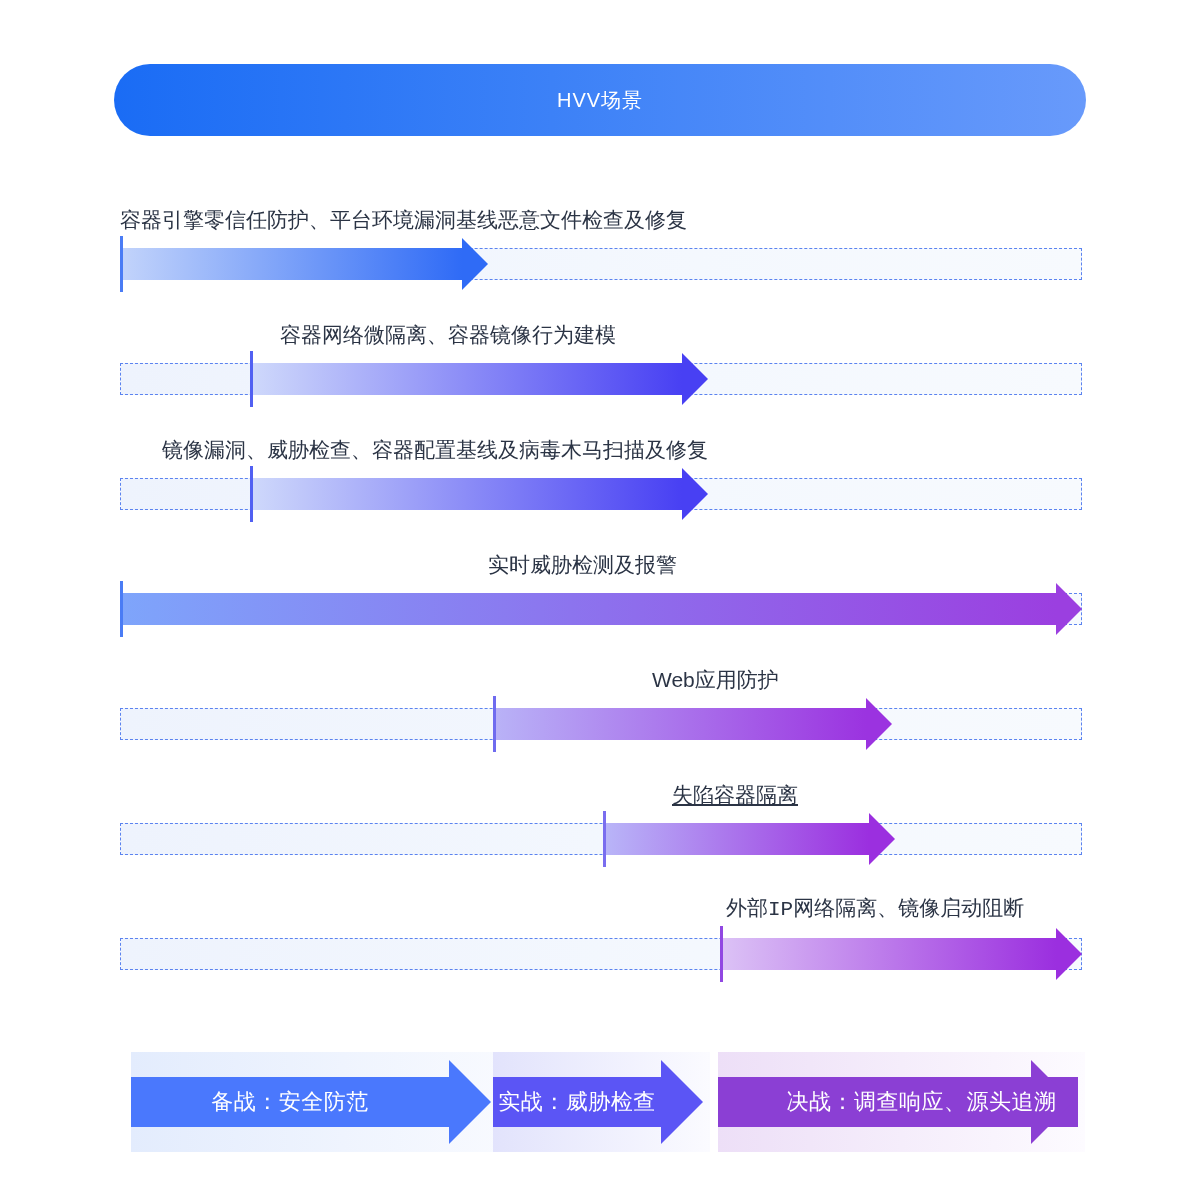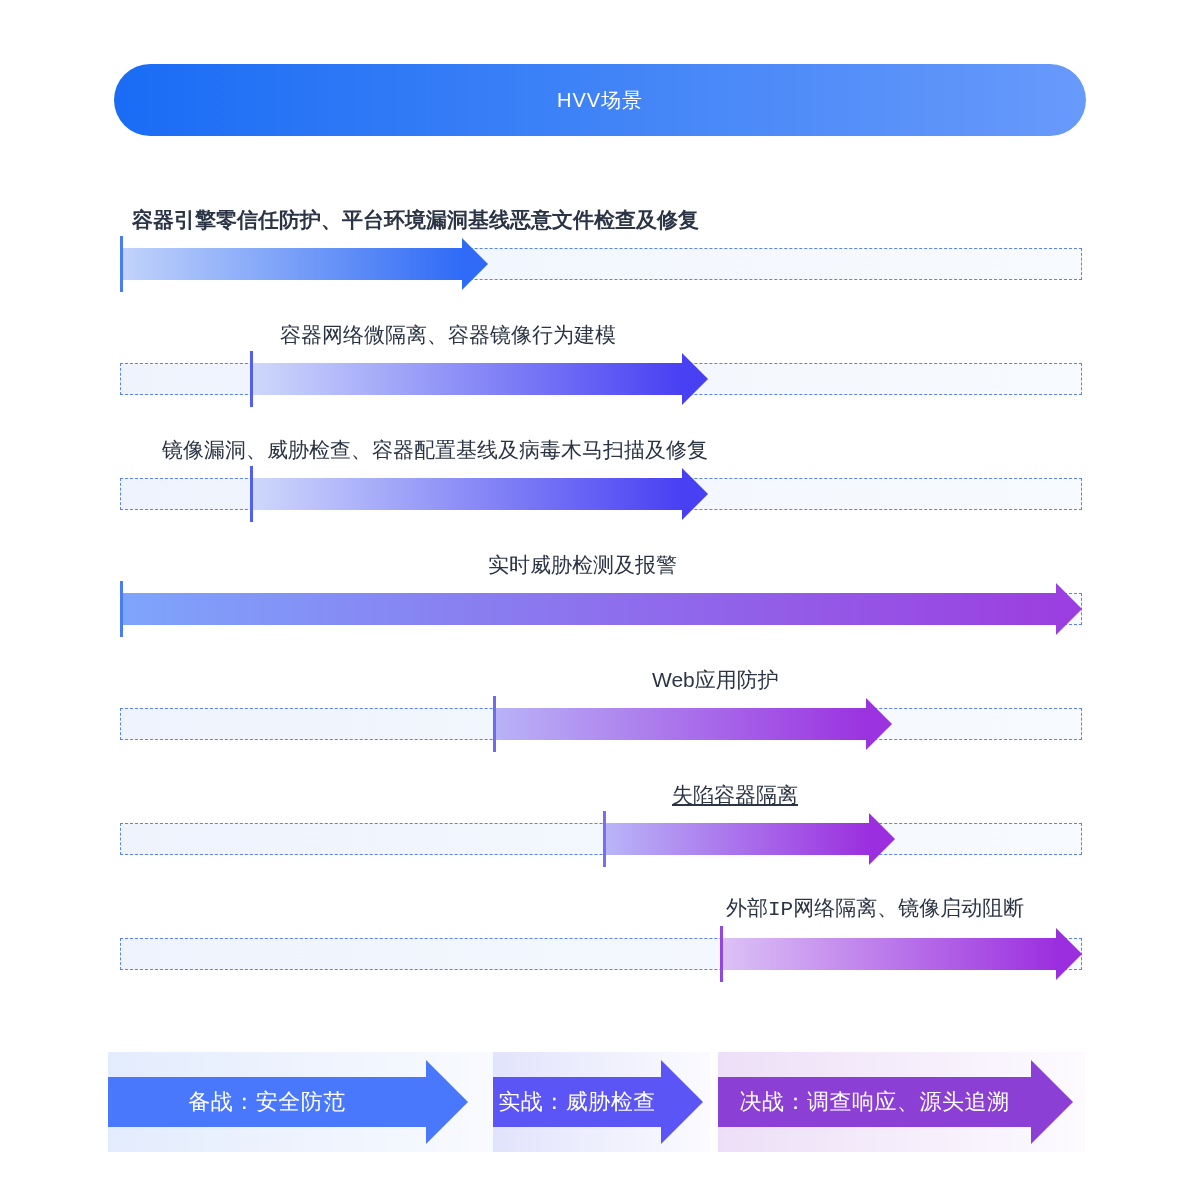--- a/index.html
+++ b/index.html
@@ -148,21 +148,21 @@
 <body>
 
 <div class="page">
 
   <div class="header-banner">
     <div class="header-title">HVV场景</div>
   </div>
 
   <div class="rows" id="rows-container">
       <div class="row" style="top: 206px;">
-        <div class="row-label" style="left: 12px; font-weight: bold;">容器引擎零信任防护、平台环境漏洞基线恶意文件检查及修复</div>
+        <div class="row-label" style="left: 0px;">容器引擎零信任防护、平台环境漏洞基线恶意文件检查及修复</div>
         <div class="row-track"></div>
         <div class="arrow-wrap" style="left: 0px; width: 368px;">
           <div class="arrow-body" style="width: 342px; background: linear-gradient(90deg, rgb(195, 212, 251) 0%, rgb(47, 107, 246) 100%);"></div>
           <div class="arrow-head" style="left: 342px; border-left: 26px solid rgb(47, 107, 246);"></div>
         </div>
         <div class="tick" style="left: 0px; background: rgb(74, 124, 245);"></div>
       </div>
       <div class="row" style="top: 321px;">
         <div class="row-label" style="left: 160px;">容器网络微隔离、容器镜像行为建模</div>
         <div class="row-track"></div>
@@ -213,36 +213,36 @@
         <div class="row-track"></div>
         <div class="arrow-wrap" style="left: 600px; width: 362px;">
           <div class="arrow-body" style="width: 336px; background: linear-gradient(90deg, rgb(220, 195, 246) 0%, rgb(155, 47, 223) 100%);"></div>
           <div class="arrow-head" style="left: 336px; border-left: 26px solid rgb(155, 47, 223);"></div>
         </div>
         <div class="tick" style="left: 600px; background: rgb(145, 71, 226);"></div>
       </div>
     </div>
 
   <div class="phases" id="phases-container">
-      <div class="phase" style="left: 108px; width: 424px;">
+      <div class="phase" style="left: 131px; width: 424px;">
         <div class="phase-panel" style="background: linear-gradient(90deg, rgb(227, 236, 253) 0%, rgb(251, 252, 255) 100%);"></div>
         <div class="phase-band" style="width: 318px; background: rgb(74, 120, 253);">
           <span class="phase-label">备战：安全防范</span>
         </div>
         <div class="phase-head" style="left: 318px; border-left: 42px solid rgb(74, 120, 253);"></div>
       </div>
       <div class="phase" style="left: 493px; width: 217px;">
         <div class="phase-panel" style="background: linear-gradient(90deg, rgb(226, 227, 252) 0%, rgb(251, 251, 255) 100%);"></div>
         <div class="phase-band" style="width: 168px; background: rgb(91, 85, 245);">
           <span class="phase-label">实战：威胁检查</span>
         </div>
         <div class="phase-head" style="left: 168px; border-left: 42px solid rgb(91, 85, 245);"></div>
       </div>
       <div class="phase" style="left: 718px; width: 367px;">
         <div class="phase-panel" style="background: linear-gradient(90deg, rgb(237, 223, 247) 0%, rgb(253, 251, 255) 100%);"></div>
-        <div class="phase-band" style="width: 313px; background: rgb(139, 63, 212);">
+        <div class="phase-band" style="width: 313px; background: rgb(139, 63, 212); padding-left: 47px;">
           <span class="phase-label">决战：调查响应、源头追溯</span>
         </div>
         <div class="phase-head" style="left: 313px; border-left: 42px solid rgb(139, 63, 212);"></div>
       </div>
     </div>
 
 </div>
 
 </body></html>

